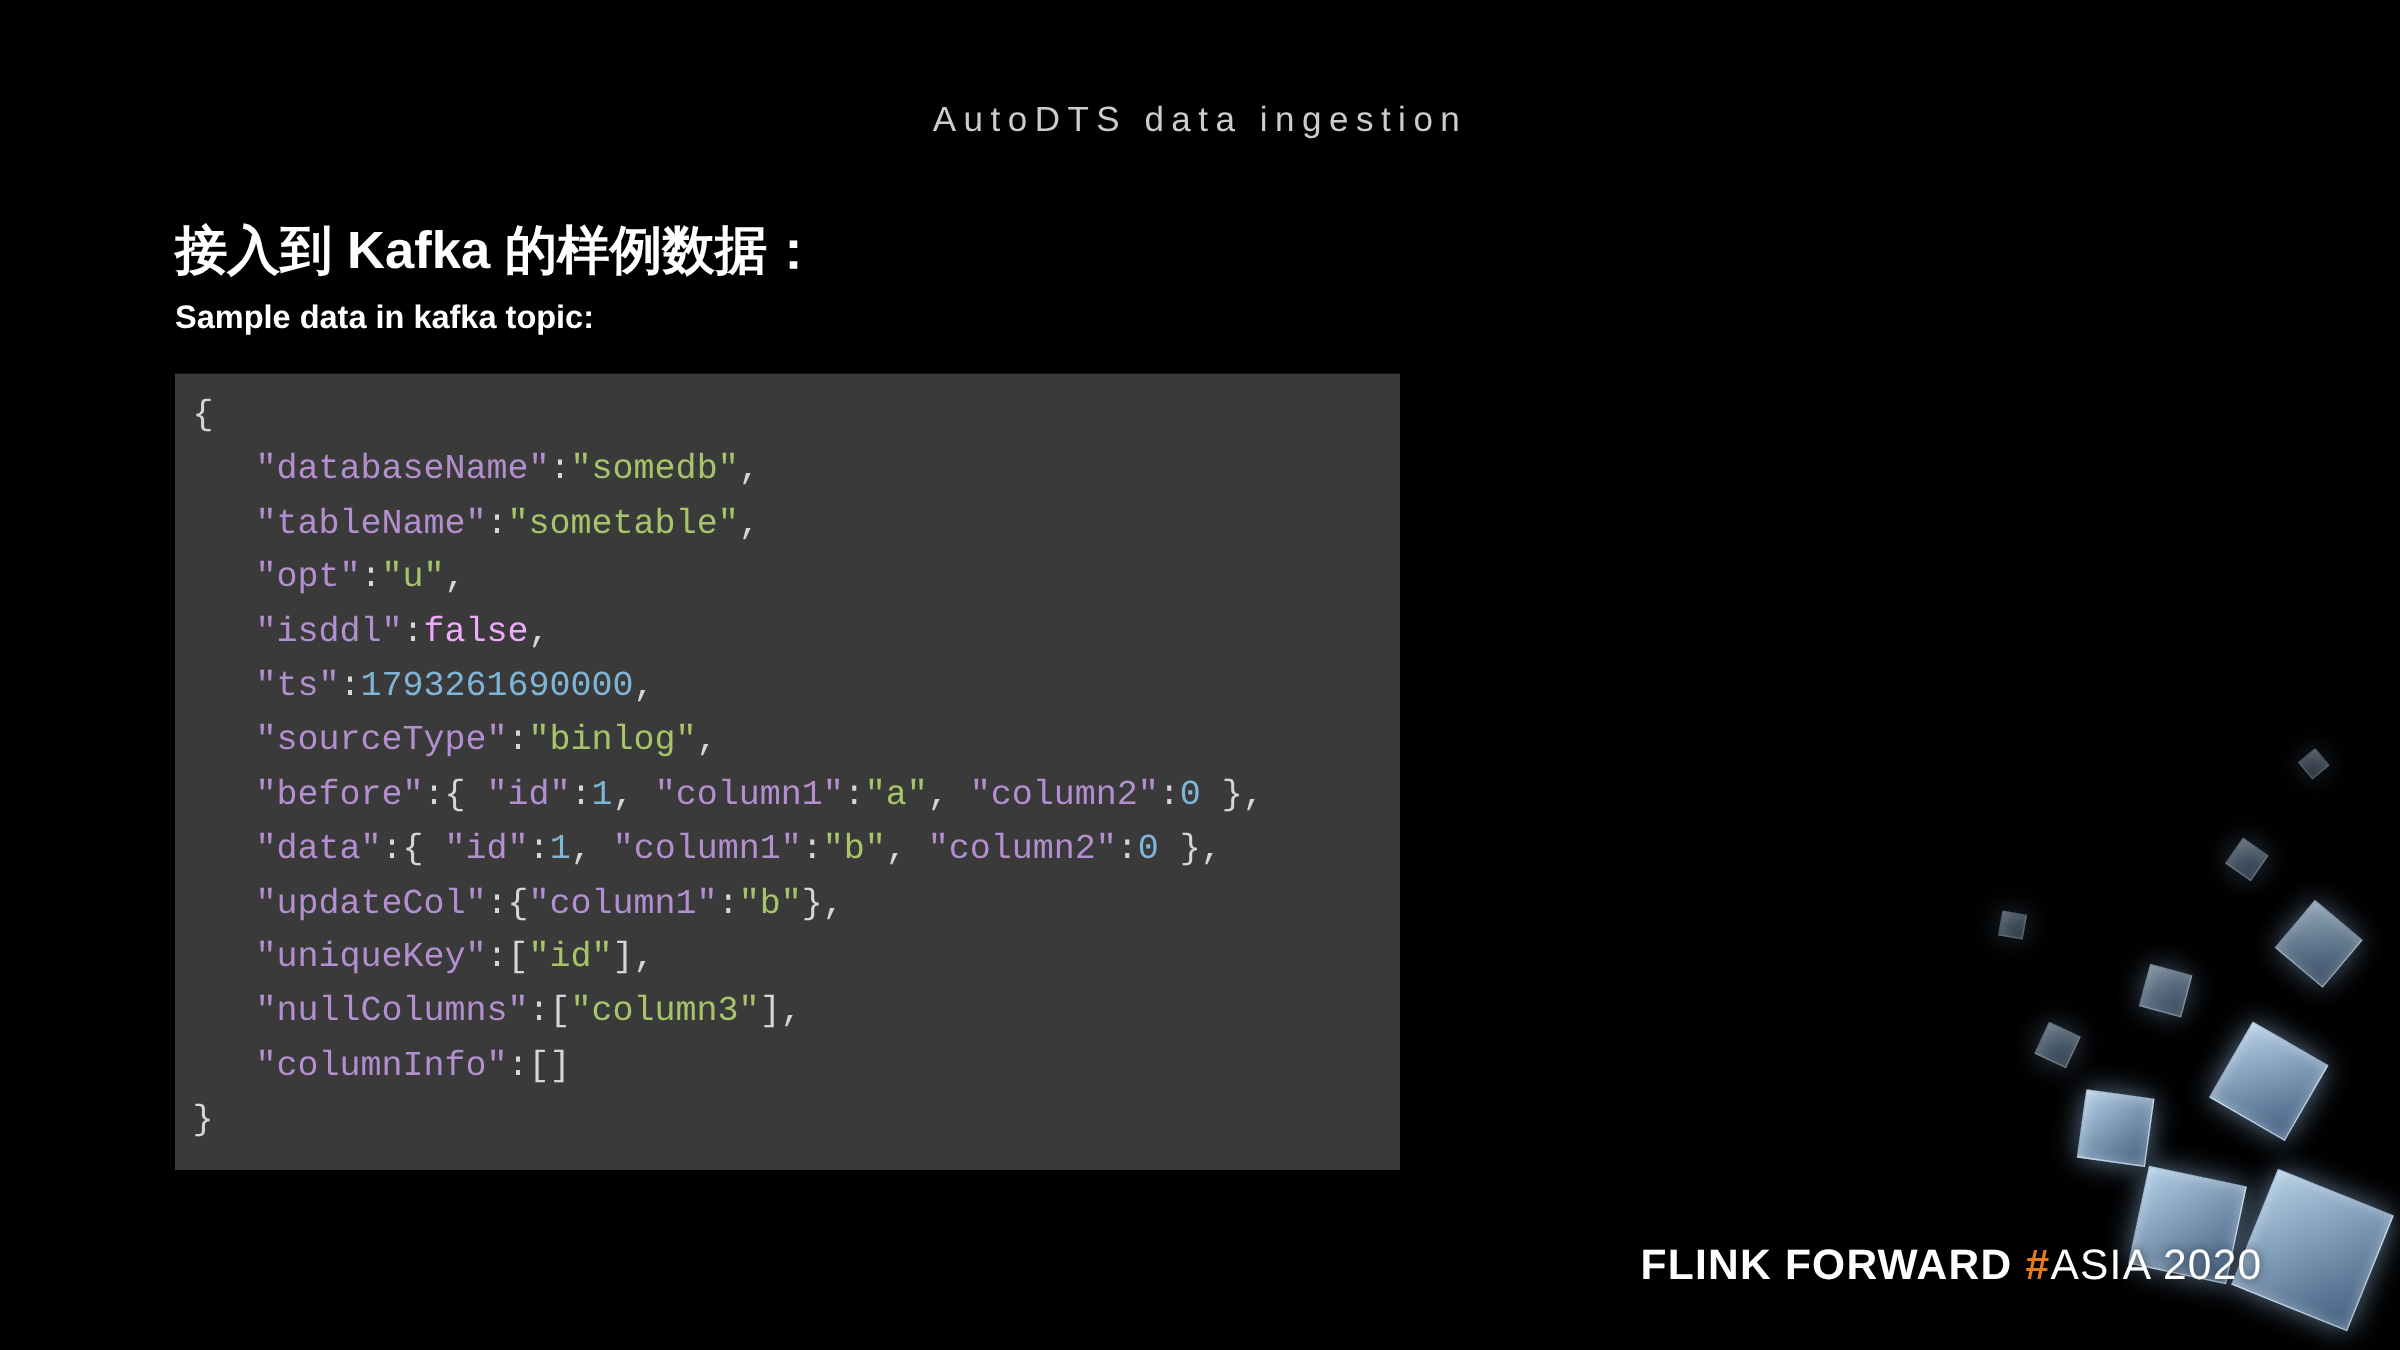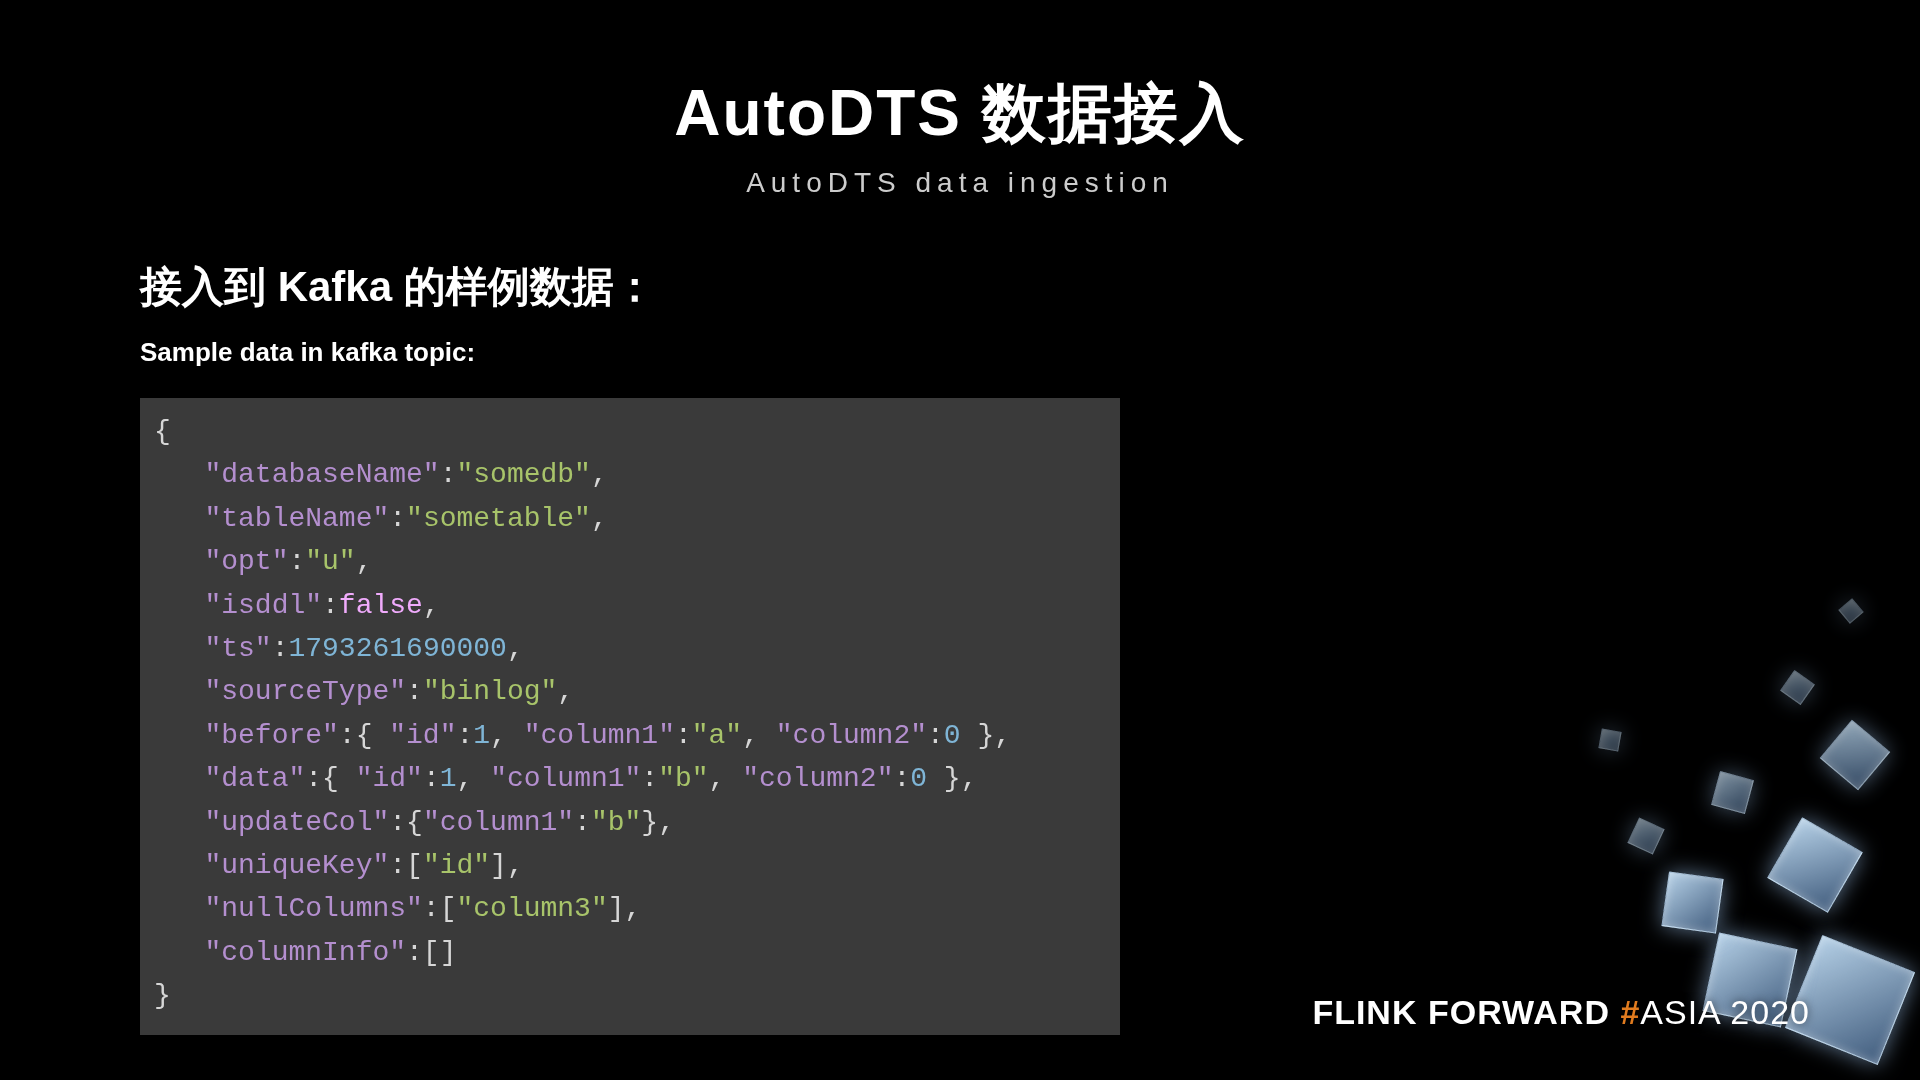--- a/index.html
+++ b/index.html
@@ -31,21 +31,21 @@
     font-weight: 500;
   }
   .section-title-cn {
     font-size: 42px;
     font-weight: 700;
     margin-top: 60px;
   }
   .section-title-en {
     font-size: 26px;
     font-weight: 700;
-    margin-top: 22px;
+    margin-top: 10px;
   }
   .code-block {
     margin-top: 30px;
     background: #3a3a3a;
     width: 980px;
     padding: 12px 14px 18px 14px;
     font-family: "SFMono-Regular", Menlo, Consolas, "Courier New", monospace;
     font-size: 28px;
     line-height: 1.55;
     color: #d6d6d6;
@@ -78,21 +78,20 @@
     border: 1px solid rgba(220,240,255,0.55);
     box-shadow: 0 0 22px rgba(170,210,255,0.55), inset 0 0 10px rgba(255,255,255,0.35);
     transform: rotate(18deg);
   }
 </style>
 </head>
 <body>
 
 <div class="slide">
 
-  <div class="title-main">AutoDTS 数据接入</div>
   <div class="title-sub">AutoDTS data ingestion</div>
 
   <div class="section-title-cn">接入到 Kafka 的样例数据：</div>
   <div class="section-title-en">Sample data in kafka topic:</div>
 
   <div class="code-block"><span class="tok-punc">{</span>
    <span class="tok-key">"databaseName"</span><span class="tok-punc">:</span><span class="tok-str">"somedb"</span><span class="tok-punc">,</span>
    <span class="tok-key">"tableName"</span><span class="tok-punc">:</span><span class="tok-str">"sometable"</span><span class="tok-punc">,</span>
    <span class="tok-key">"opt"</span><span class="tok-punc">:</span><span class="tok-str">"u"</span><span class="tok-punc">,</span>
    <span class="tok-key">"isddl"</span><span class="tok-punc">:</span><span class="tok-bool">false</span><span class="tok-punc">,</span>

